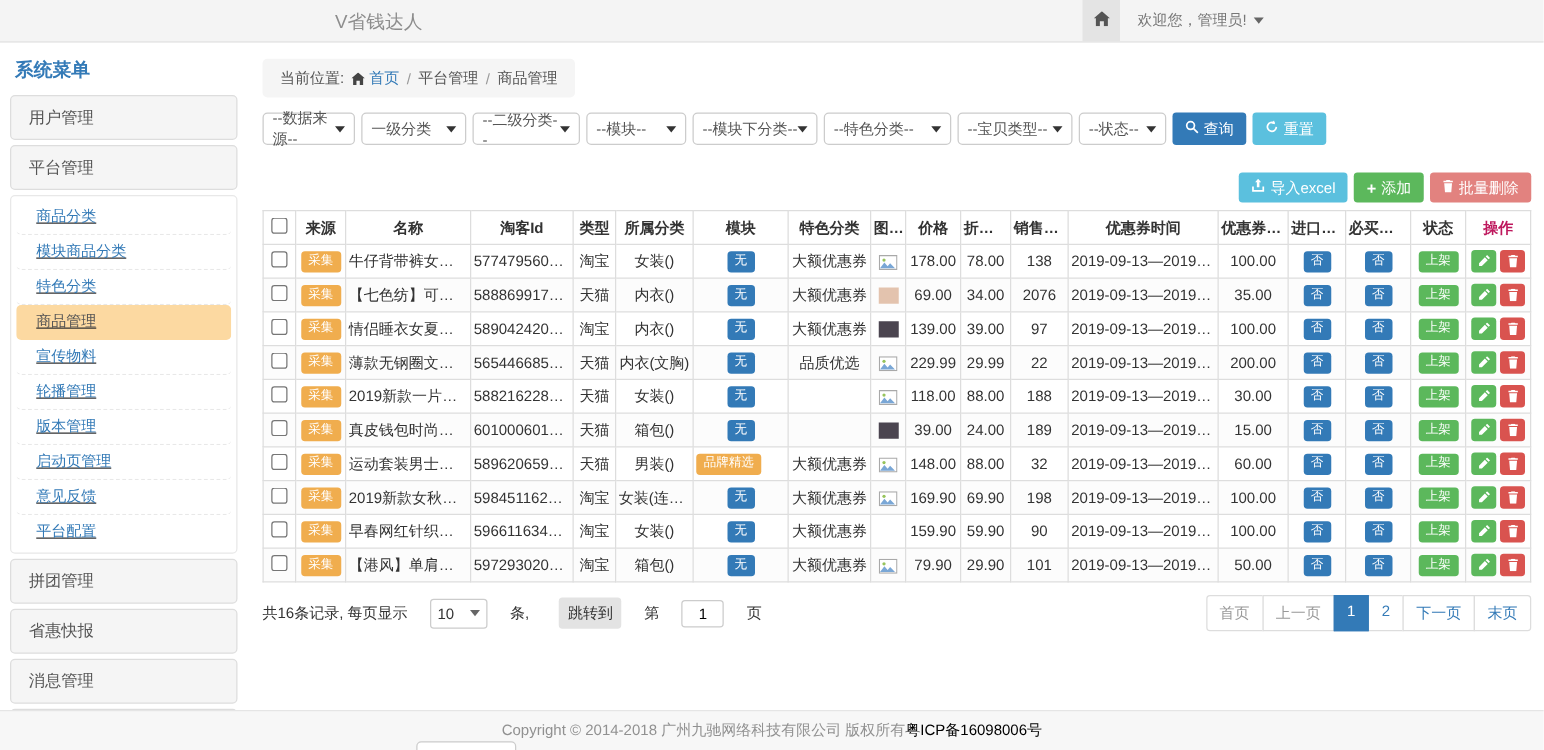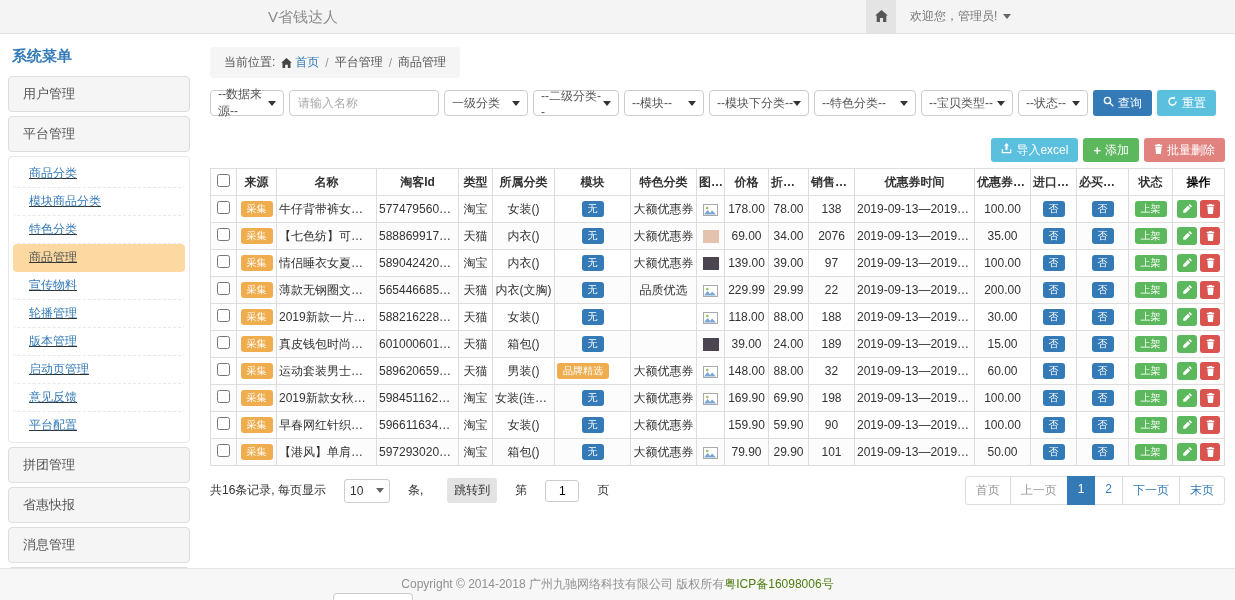--- a/index.html
+++ b/index.html
@@ -55,21 +55,21 @@
   .btn-add    { background:#5cb85c; }
   .btn-batch  { background:#e2827f; }
   .plus-glyph { font-weight:bold; font-size:13px; line-height:1; }
 
   
   table { width:100%; border-collapse:collapse; table-layout:fixed; margin-top:6px; font-size:12px; }
   th,td { border:1px solid #ddd; text-align:center; padding:4px 2px; overflow:hidden;
           white-space:nowrap; text-overflow:ellipsis; height:27px; }
   th { font-weight:bold; color:#333; background:#fff; }
   tbody tr:nth-child(even) td { background:#fcfcfc; }
-  .th-ops { color:#000000; }
+  .th-ops { color:#be185d; }
   .badge { display:inline-block; background:#337ab7; color:#fff; border-radius:3px; padding:2px 6px;
            font-size:10px; line-height:1.25; }
   .badge[data-variant="orange"], .badge-orange { background:#f0ad4e; }
   .badge-green { background:#5cb85c; }
   .badge:empty { display:none; }
   .module-cell { white-space:nowrap; }
   .module-text { font-size:11px; color:#333; margin-left:2px; }
   .module-text:empty { display:none; }
   .img-ph { display:inline-flex; width:16px; height:13px; align-items:center; justify-content:center; vertical-align:middle; }
   .img-ph[data-icon="thumb-pink"] { background:#e3c3ae; }
@@ -92,21 +92,21 @@
   .pg { border:1px solid #ddd; background:#fff; color:#337ab7; padding:5px 10px; font-size:12px;
         margin-left:-1px; cursor:pointer; }
   .pg:first-child { border-radius:3px 0 0 3px; margin-left:0; }
   .pg:last-child  { border-radius:0 3px 3px 0; }
   .pg[data-state="disabled"] { color:#999; }
   .pg[data-state="active"] { background:#337ab7; border-color:#337ab7; color:#fff; position:relative; }
 
   
   footer { position:absolute; left:0; right:0; bottom:0; height:32px; background:#f7f7f7;
            border-top:1px solid #e5e5e5; text-align:center; font-size:12px; color:#919191; line-height:30px; }
-  .icp { color:#4d7c0f; cursor:pointer; }
+  .icp { color:#000000; cursor:pointer; }
   .clipped-box { position:absolute; left:333px; top:24px; width:80px; height:20px; border:1px solid #ccc;
                  border-radius:4px; background:#fff; }
 </style>
 </head>
 <body>
 
 <div class="topbar">
   <div class="brand">V省钱达人</div>
   <div class="topbar-right">
     <div class="home-box">
@@ -168,21 +168,20 @@
       <span class="sep">/</span>
       <span>商品管理</span>
     </div>
 
     
     <div class="filters">
       <div class="select s1">
         <span>--数据来源--</span>
           <span class="caret-down"></span>
       </div>
-      <input class="input-name" placeholder="请输入名称" style="">
       <div class="select s2">
         <span>一级分类</span>
           <span class="caret-down"></span>
       </div>
       <div class="select s3">
         <span>--二级分类--</span>
           <span class="caret-down"></span>
       </div>
       <div class="select s4">
         <span>--模块--</span>

